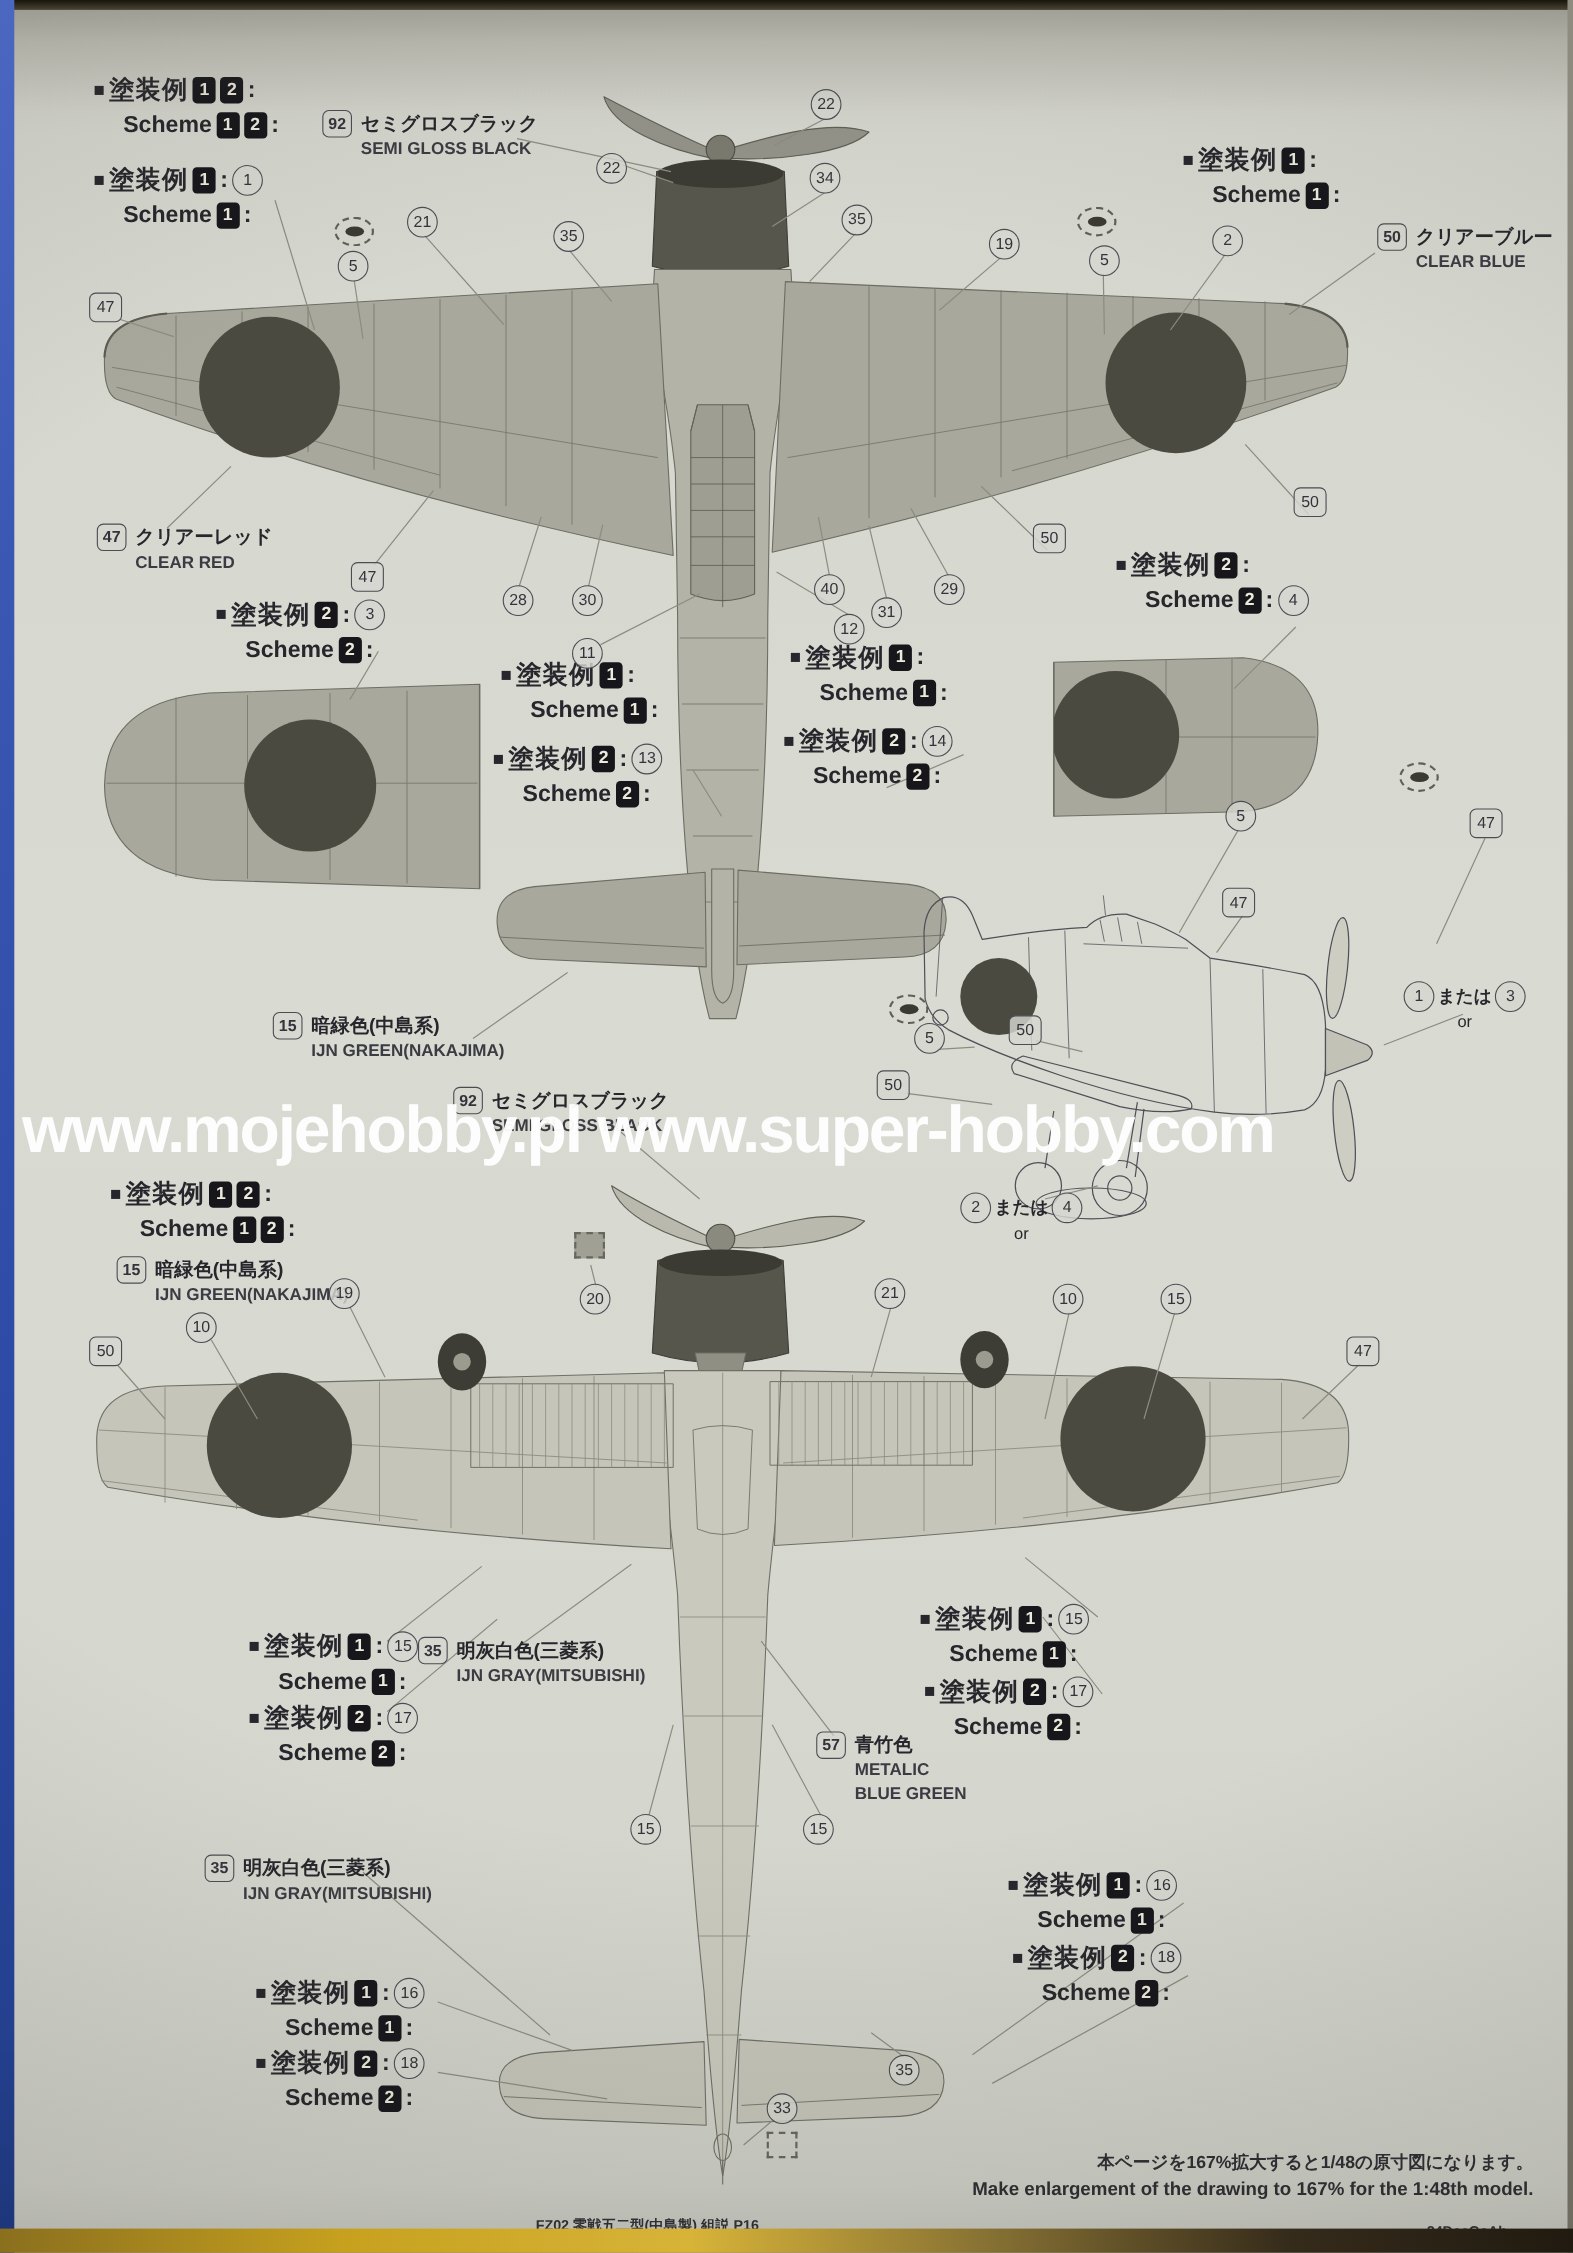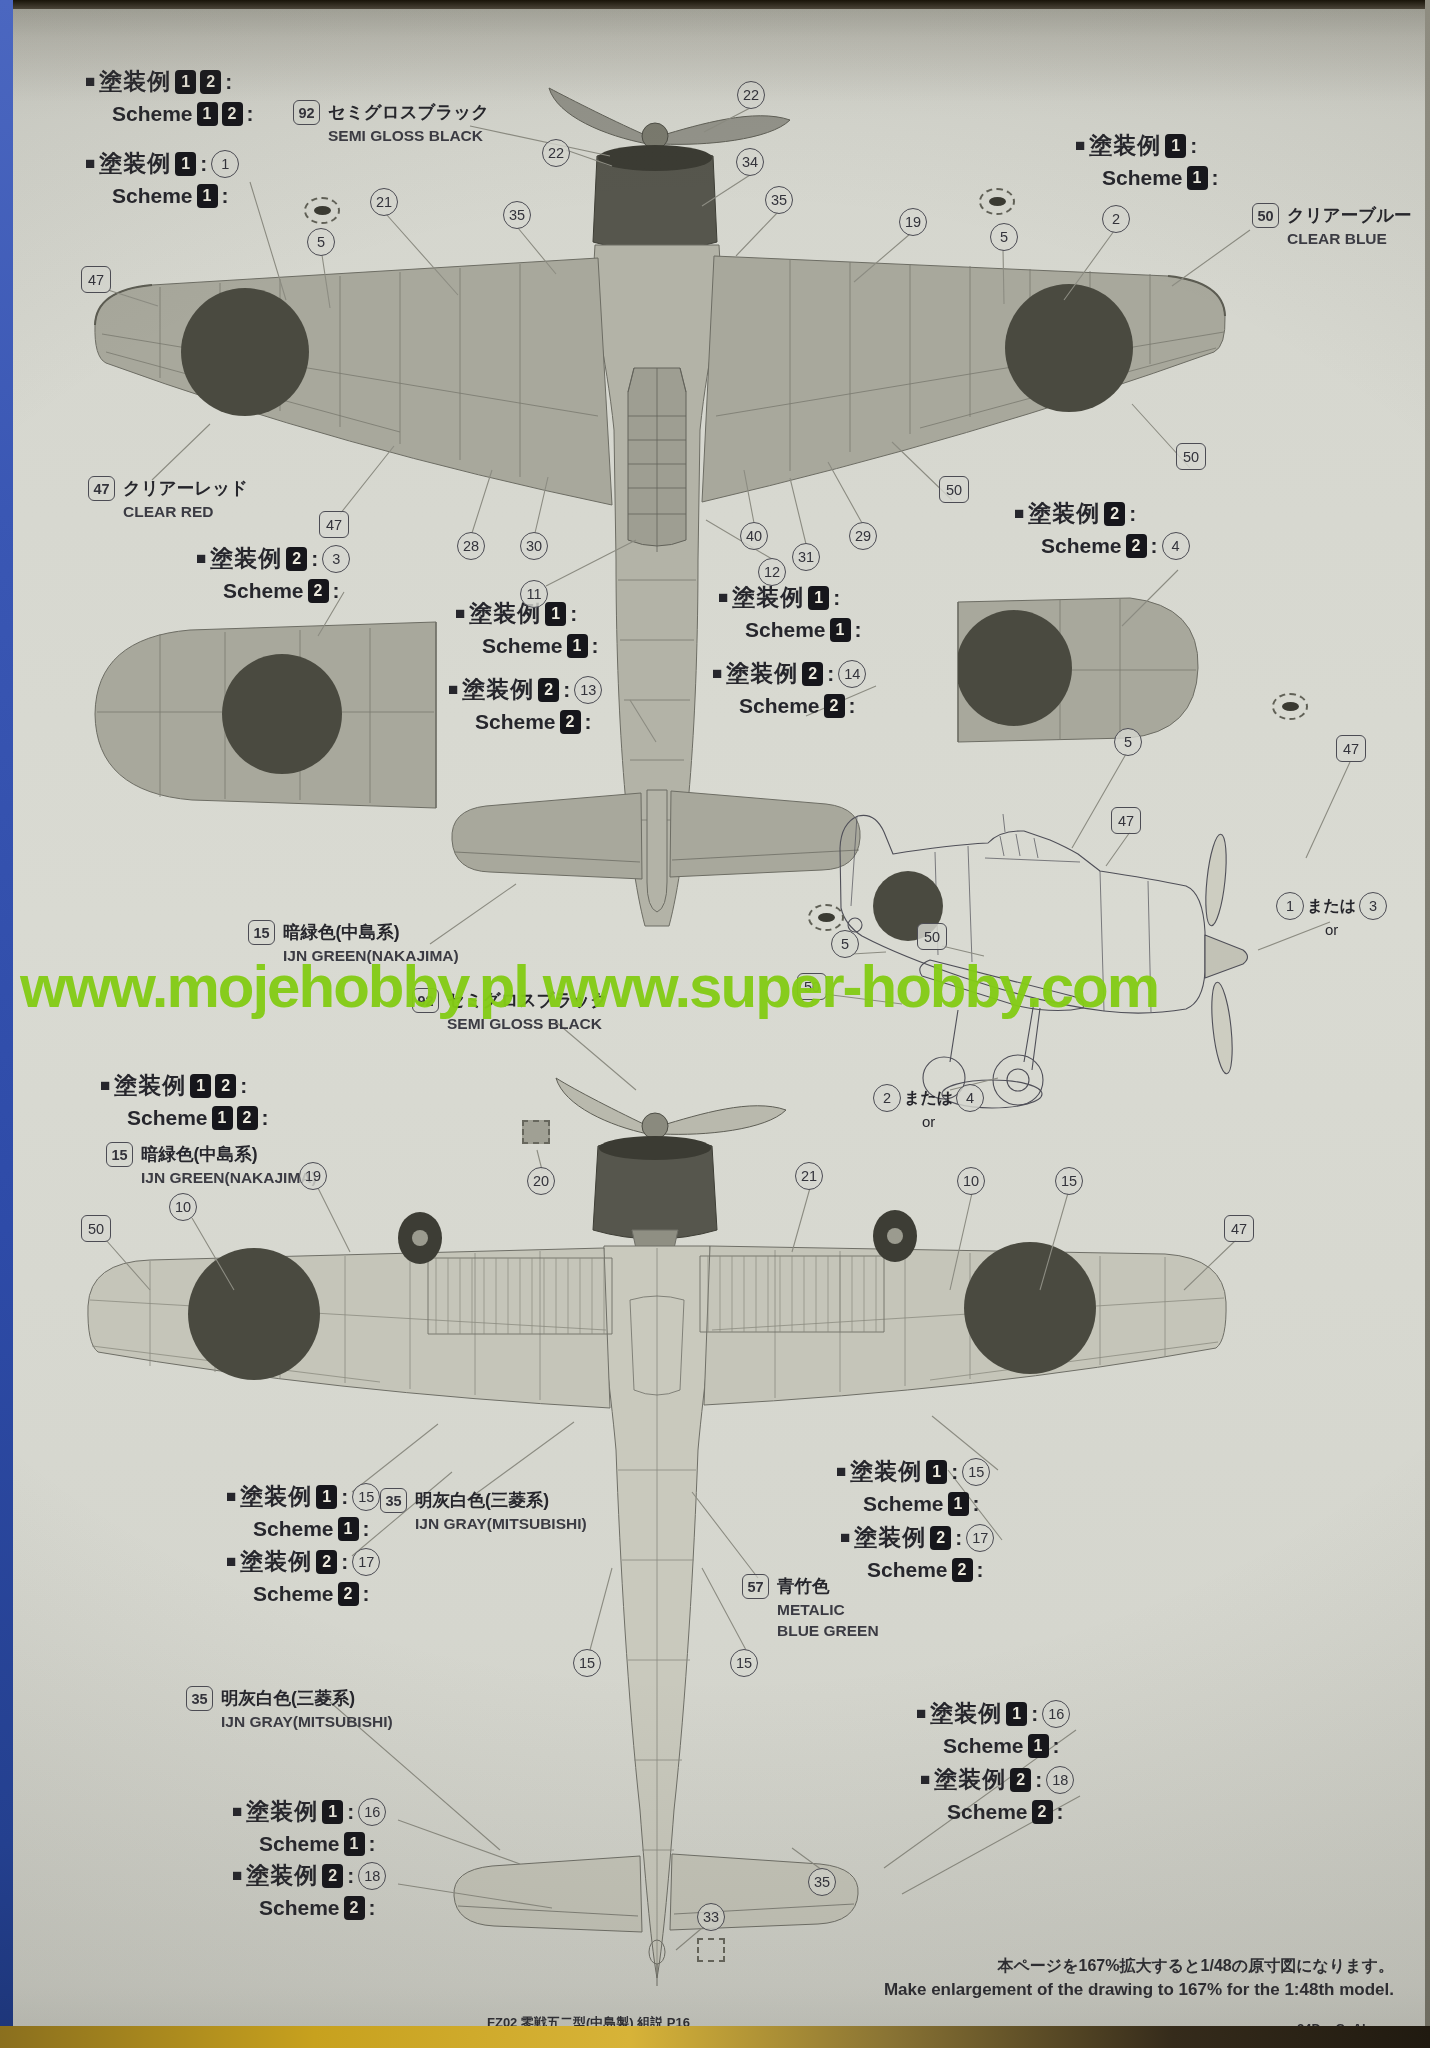--- a/index.html
+++ b/index.html
@@ -556,21 +556,21 @@
       <div class="eye" style="left: 1272px; top: 693px;">
         <i></i>
       </div>
       <div class="eye" style="left: 808px; top: 904px;">
         <i></i>
       </div>
       <div class="dashbox filled" style="left: 522px; top: 1120px;"></div>
       <div class="dashbox" style="left: 697px; top: 1938px;"></div>
     </div>
 
-  <div id="watermark" style="color: #84cc16;">www.mojehobby.pl www.super-hobby.com</div>
+  <div id="watermark" style="color: #ffffff; margin-top: 40px;">www.mojehobby.pl www.super-hobby.com</div>
 
   <div id="note-jp" class="notetext">本ページを167%拡大すると1/48の原寸図になります。</div>
   <div id="note-en" class="notetext">Make enlargement of the drawing to 167% for the 1:48th model.</div>
   <div id="footer-left">FZ02 零戦五二型(中島製) 組説 P16</div>
   <div id="footer-right">24DesGsAh</div>
 
   <div id="vignette"></div>
   <div id="edge-top" class="edge"></div>
   <div id="edge-left" class="edge"></div>
   <div id="edge-right" class="edge"></div>

